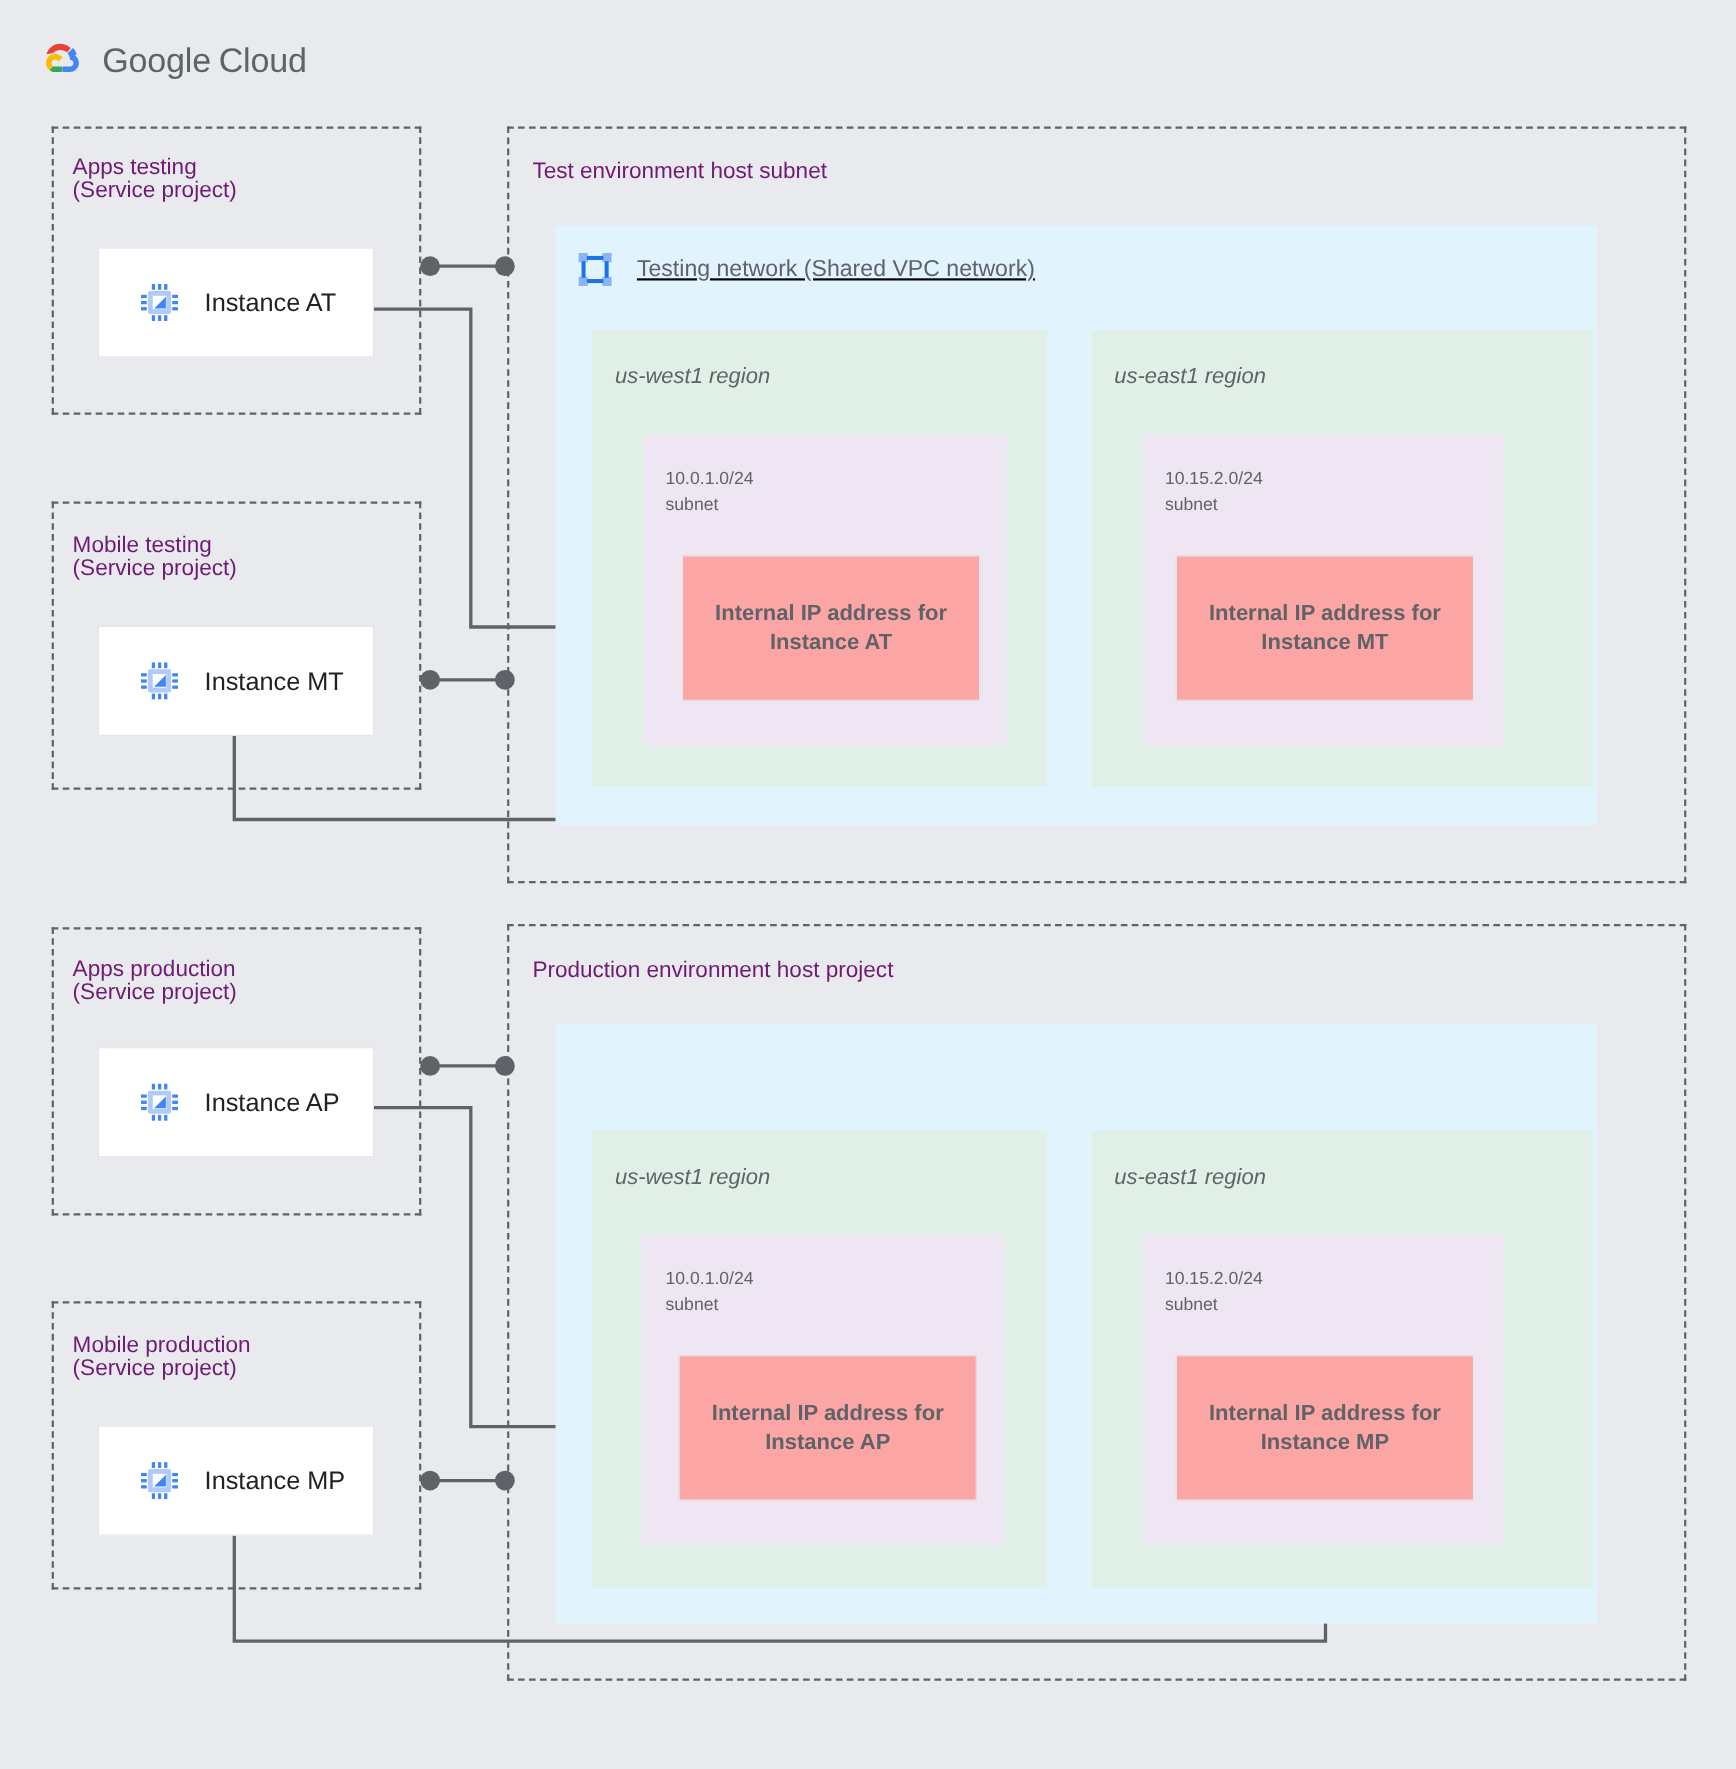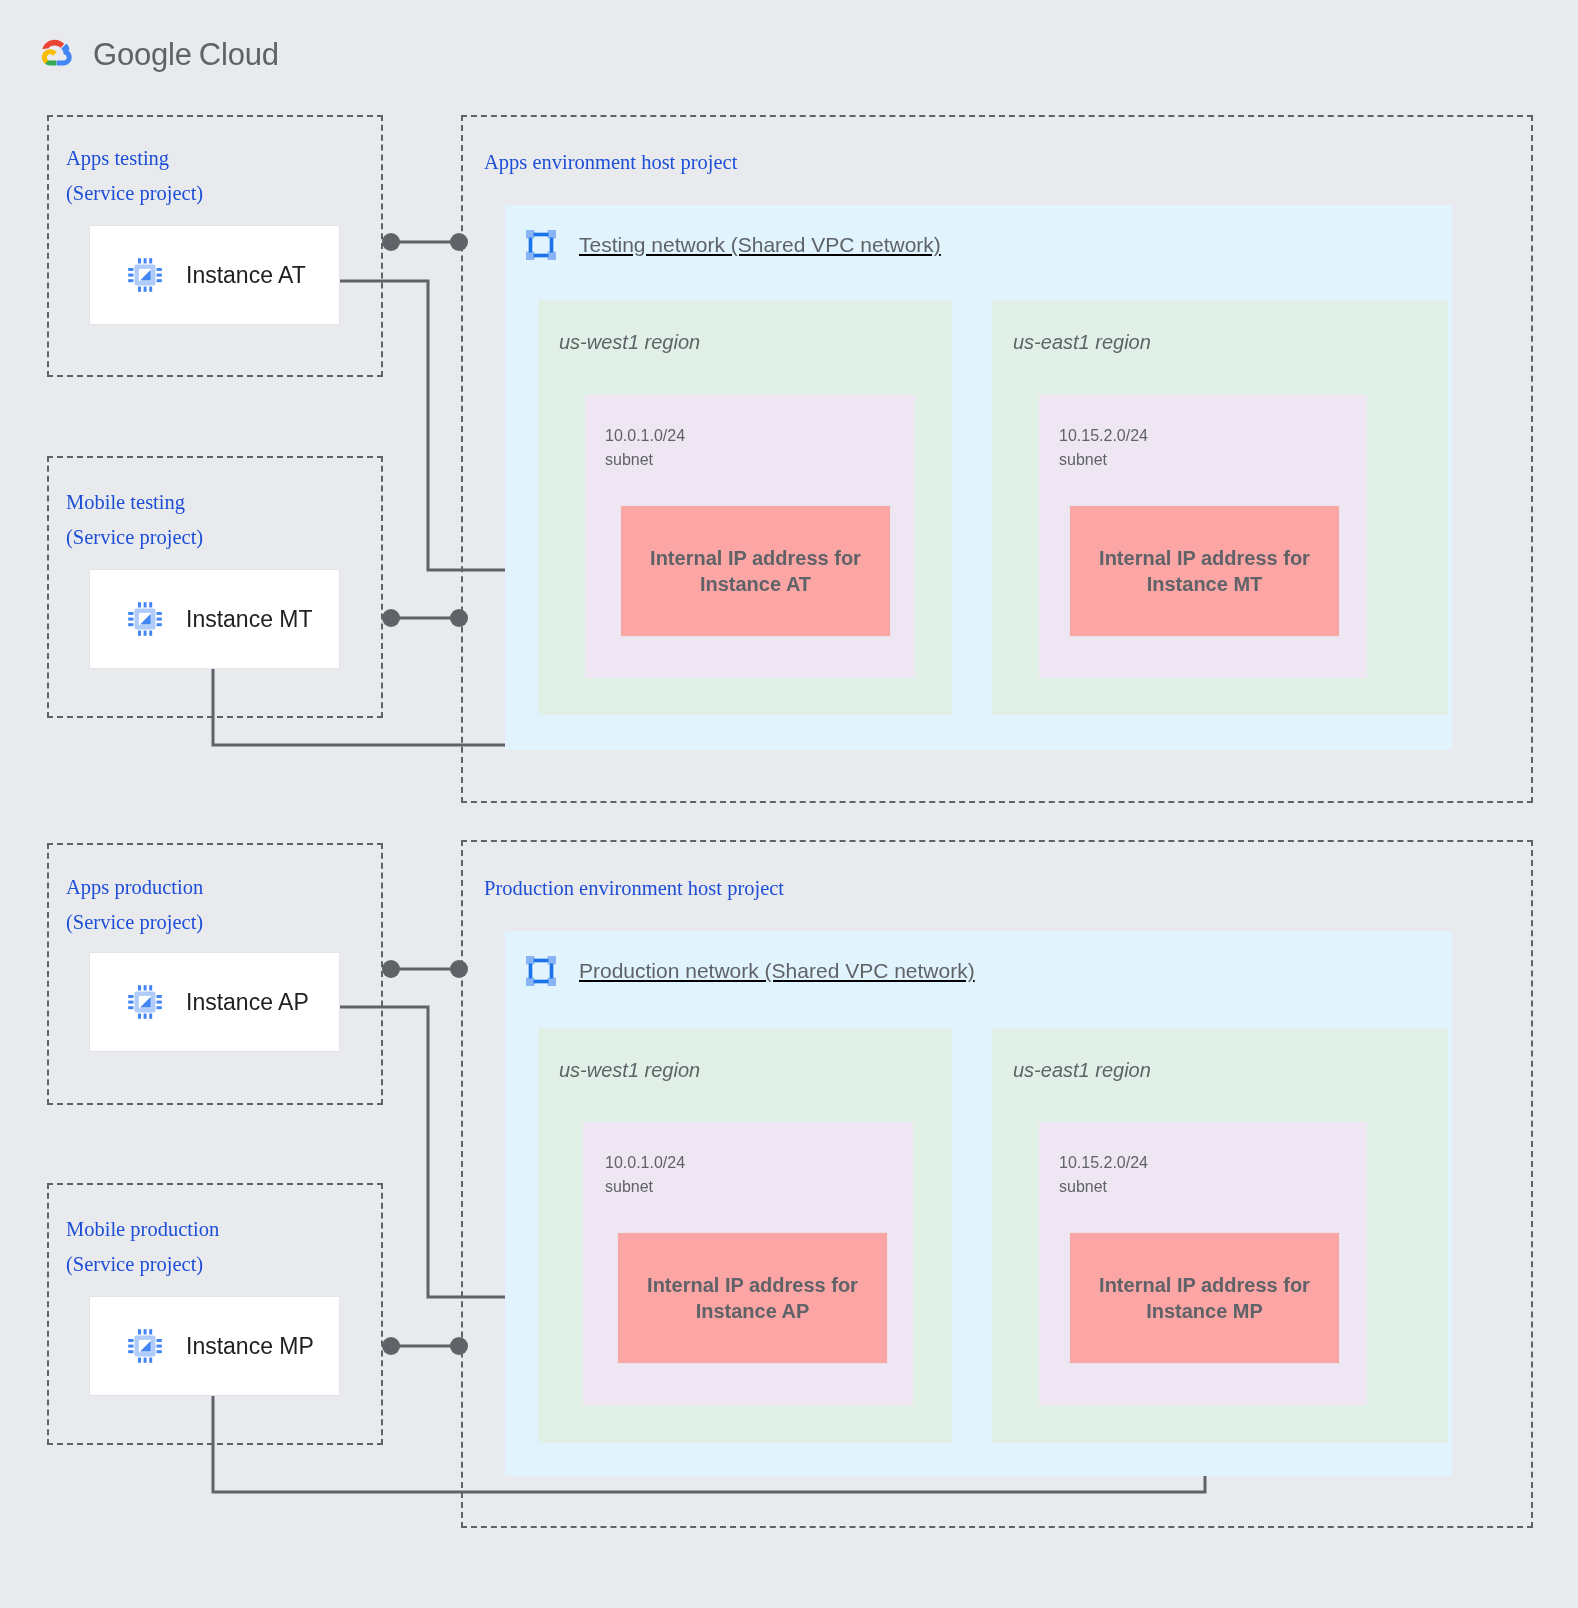--- a/index.html
+++ b/index.html
@@ -43,25 +43,24 @@
 
   
   .dashed {
     position: absolute;
     border: 2px dashed #5f6368;
     box-sizing: border-box;
     background: transparent;
   }
   .proj-label {
     position: absolute;
-    color: #1d4ed8;
+    color: #701a75;
     font-size: 20.5px;
-    line-height: 35px;
+    line-height: 21px;
     white-space: pre-line;
-    font-family: Liberation Serif, serif;
   }
 
   
   .instance {
     position: absolute;
     background: #ffffff;
     border: 1px solid #e3e4e6;
     box-sizing: border-box;
     display: flex;
     align-items: center;
@@ -242,21 +241,21 @@
           <rect x="2.4" y="14.4" width="3" height="1.7"></rect>
         <rect x="18.6" y="8" width="3" height="1.7"></rect>
           <rect x="18.6" y="11.2" width="3" height="1.7"></rect>
           <rect x="18.6" y="14.4" width="3" height="1.7"></rect>
       </g>
     </svg>
     <span class="instance-label">Instance MT</span>
   </div>
 
   <div class="dashed" style="left:461px; top:115px; width:1072px; height:688px;"></div>
-  <div class="proj-label" style="left:484px; top:145px;">Apps environment host project</div>
+  <div class="proj-label" style="left:484px; top:145px;">Test environment host subnet</div>
 
   <div class="vpc" style="left:505px; top:205px; width:947px; height:545px;"></div>
   <div class="vpc-header" style="left:521px; top:225px;">
     <svg class="vpc-icon" viewBox="0 0 24 24">
       <g fill="#8ab4f8">
         <rect x="3" y="3" width="5" height="5"></rect>
           <rect x="16" y="3" width="5" height="5"></rect>
         <rect x="3" y="16" width="5" height="5"></rect>
           <rect x="16" y="16" width="5" height="5"></rect>
       </g>
@@ -339,37 +338,20 @@
           <rect x="18.6" y="14.4" width="3" height="1.7"></rect>
       </g>
     </svg>
     <span class="instance-label">Instance MP</span>
   </div>
 
   <div class="dashed" style="left:461px; top:840px; width:1072px; height:688px;"></div>
   <div class="proj-label" style="left:484px; top:871px;">Production environment host project</div>
 
   <div class="vpc" style="left:505px; top:931px; width:947px; height:545px;"></div>
-  <div class="vpc-header" style="left:521px; top:951px;">
-    <svg class="vpc-icon" viewBox="0 0 24 24">
-      <g fill="#8ab4f8">
-        <rect x="3" y="3" width="5" height="5"></rect>
-          <rect x="16" y="3" width="5" height="5"></rect>
-        <rect x="3" y="16" width="5" height="5"></rect>
-          <rect x="16" y="16" width="5" height="5"></rect>
-      </g>
-      <g fill="#1a73e8">
-        <rect x="7.5" y="4.6" width="9" height="2.2"></rect>
-        <rect x="7.5" y="17.2" width="9" height="2.2"></rect>
-        <rect x="4.6" y="7.5" width="2.2" height="9"></rect>
-        <rect x="17.2" y="7.5" width="2.2" height="9"></rect>
-      </g>
-    </svg>
-    <span class="vpc-title">Production network (Shared VPC network)</span>
-  </div>
 
   <div class="region" style="left:538px; top:1028px; width:414px; height:415px;"></div>
   <div class="region-label" style="left:559px; top:1059px;">us-west1 region</div>
   <div class="subnet" style="left:583px; top:1122px; width:330px; height:283px;"></div>
   <div class="subnet-label" style="left:605px; top:1151px;">10.0.1.0/24
 subnet</div>
   <div class="ipbox" style="left:617px; top:1232px; width:271px; height:132px;">
     <span class="ipbox-text">Internal IP address for
 Instance AP</span>
   </div>

